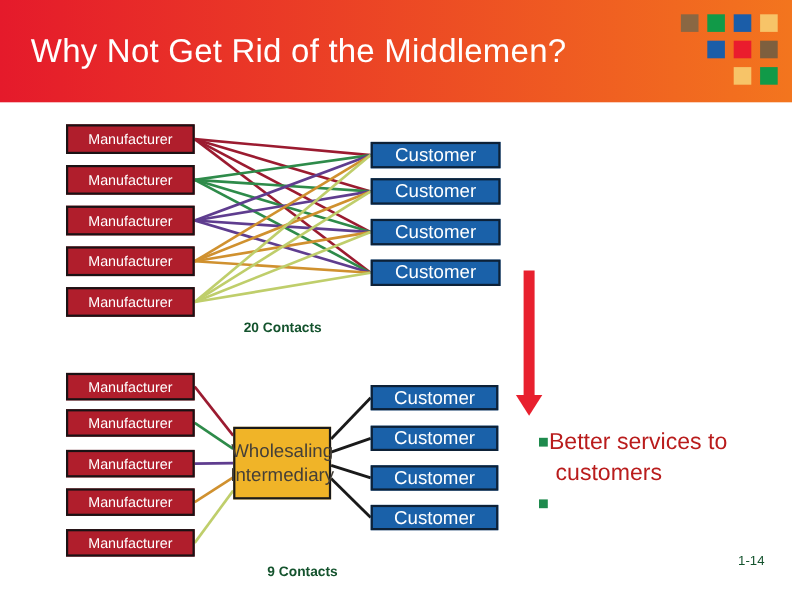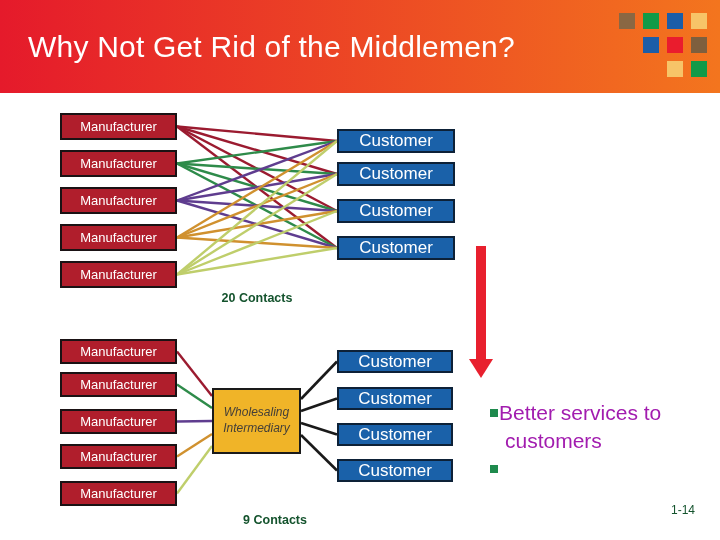--- a/index.html
+++ b/index.html
@@ -20,21 +20,21 @@
   .squares .sq{position:absolute;width:16px;height:16px;}
   
   #diagram-layer{position:absolute;left:0;top:0;width:720px;height:540px;z-index:1;}
   #wires{position:absolute;left:0;top:0;width:720px;height:540px;}
   .box{
     position:absolute;display:flex;align-items:center;justify-content:center;
     box-sizing:border-box;text-align:center;z-index:2;
   }
   .box.mfr{font-size:13px;}
   .box.cust{font-size:17px;}
-  .box.inter{font-size:12px;line-height:1.3;white-space:pre-line;font-weight:400;font-style:italic;}
+  .box.inter{font-size:17px;line-height:1.3;white-space:pre-line;font-weight:400;}
   .contacts-label{
     position:absolute;transform:translateX(-50%);
     font-size:12.5px;font-weight:700;color:#14532d;z-index:2;white-space:nowrap;
   }
   
   .bullet-list{
     position:absolute;left:490px;top:388px;width:220px;z-index:2;
     list-style:none;margin:0;padding:0;
   }
   .bullet-list li{
@@ -122,19 +122,19 @@
       <div class="sq" style="left: 643px; top: 13px; background: rgb(17, 154, 72);"></div>
       <div class="sq" style="left: 667px; top: 13px; background: rgb(27, 93, 168);"></div>
       <div class="sq" style="left: 691px; top: 13px; background: rgb(247, 196, 104);"></div>
       <div class="sq" style="left: 643px; top: 37px; background: rgb(27, 93, 168);"></div>
       <div class="sq" style="left: 667px; top: 37px; background: rgb(234, 28, 45);"></div>
       <div class="sq" style="left: 691px; top: 37px; background: rgb(126, 95, 62);"></div>
       <div class="sq" style="left: 667px; top: 61px; background: rgb(247, 196, 104);"></div>
       <div class="sq" style="left: 691px; top: 61px; background: rgb(17, 154, 72);"></div>
     </div>
 
-  <ul class="bullet-list" id="bullets" style="color: #a21caf; margin-top: 11px;">
+  <ul class="bullet-list" id="bullets" style="color: #b91c1c;">
       <li><span class="marker" style="background: rgb(30, 138, 77);"></span><span class="li-text">Better services to customers</span></li>
       <li><span class="marker" style="background: rgb(30, 138, 77);"></span></li>
     </ul>
 
   <div class="page-number">1-14</div>
 </div>
 
 </body></html>

